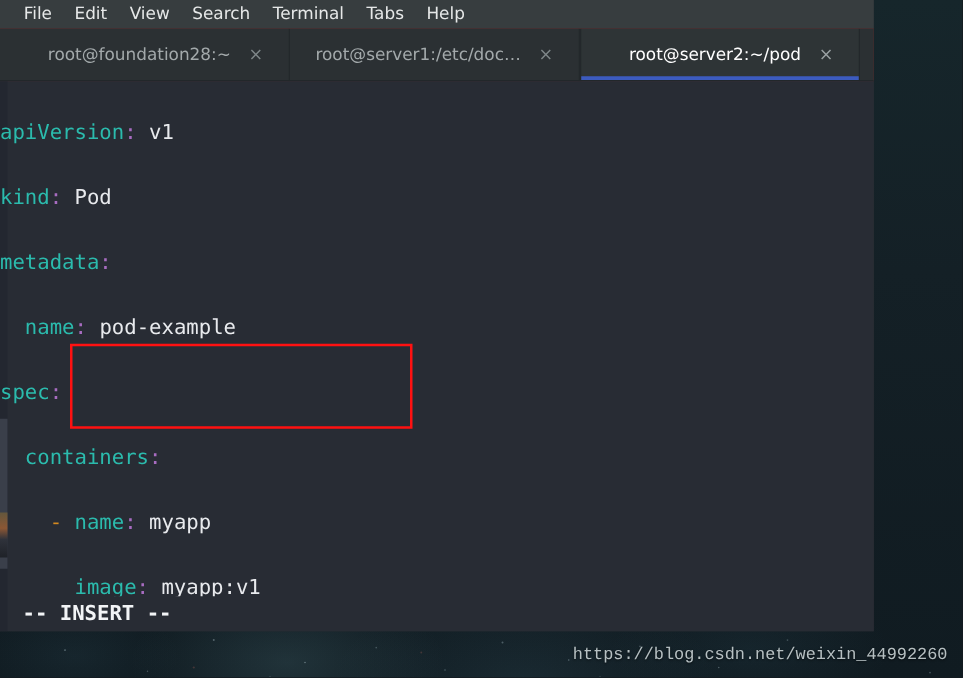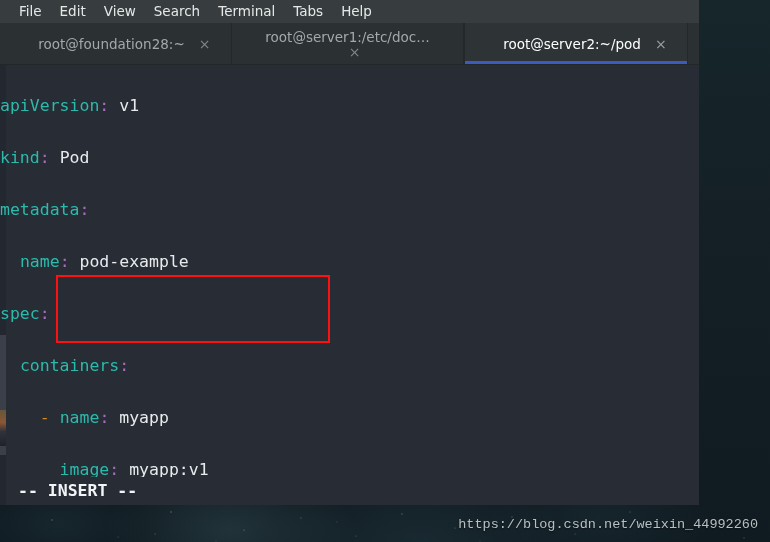--- a/index.html
+++ b/index.html
@@ -254,21 +254,21 @@
     <div class="menu-item">Terminal</div>
     <div class="menu-item">Tabs</div>
     <div class="menu-item">Help</div>
   </div>
 
   <div id="tabbar">
     <div class="tab inactive" style="width:232px;padding-left:18px;">
       <span class="tab-label">root@foundation28:~</span>
       <span class="tab-close">×</span>
     </div>
-    <div class="tab inactive" style="width:232px;flex-direction:column;">
+    <div class="tab inactive" style="width:232px;">
       <span class="tab-label">root@server1:/etc/doc…</span>
       <span class="tab-close">×</span>
     </div>
     <div class="tab active" style="width:224px;">
       <span class="tab-label">root@server2:~/pod</span>
       <span class="tab-close">×</span>
     </div>
     <div class="tab inactive" style="width:80px;justify-content:flex-start;padding-left:62px;">
       <span class="tab-label">r</span>
     </div>

